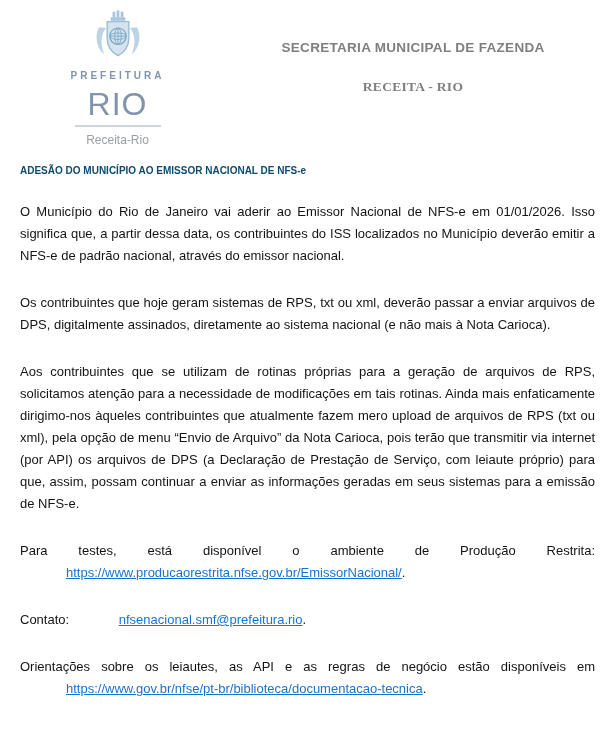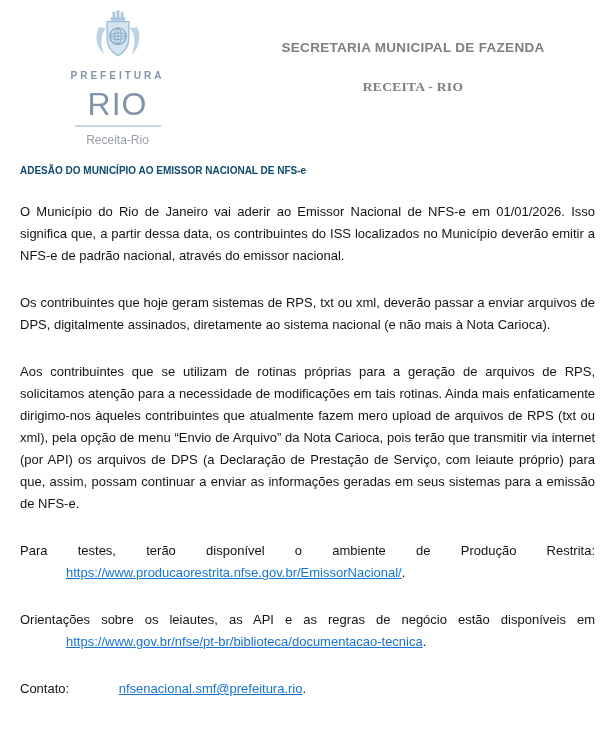--- a/index.html
+++ b/index.html
@@ -98,26 +98,26 @@
 
   <div class="content">
     <h1 class="doc-title">ADESÃO DO MUNICÍPIO AO EMISSOR NACIONAL DE NFS-e</h1>
 
     <p class="para"><span>O Município do Rio de Janeiro vai aderir ao Emissor Nacional de NFS-e em 01/01/2026. Isso significa que, a partir dessa data, os contribuintes do ISS localizados no Município deverão emitir a NFS-e de padrão nacional, através do emissor nacional.</span></p>
 
     <p class="para"><span>Os contribuintes que hoje geram sistemas de RPS, </span><span class="misspelled">txt</span><span> ou </span><span class="misspelled">xml</span><span>, deverão passar a enviar arquivos de DPS, digitalmente assinados, diretamente ao sistema nacional (e não mais à Nota Carioca).</span></p>
 
     <p class="para"><span>Aos contribuintes que se utilizam de rotinas próprias para a geração de arquivos de RPS, solicitamos atenção para a necessidade de modificações em tais rotinas. Ainda mais enfaticamente dirigimo-nos àqueles contribuintes que atualmente fazem mero upload de arquivos de RPS (</span><span class="misspelled">txt</span><span> ou </span><span class="misspelled">xml</span><span>), pela opção de menu “Envio de Arquivo” da Nota Carioca, pois terão que transmitir via internet (por API) os arquivos de DPS (a Declaração de Prestação de Serviço, com leiaute próprio) para que, assim, possam continuar a enviar as informações geradas em seus sistemas para a emissão de NFS-e.</span></p>
 
-    <p class="para"><span>Para testes, terão disponível o ambiente de Produção Restrita: </span><a class="link">https://www.producaorestrita.nfse.gov.br/EmissorNacional/</a><span>.</span></p>
+    <p class="para"><span>Para testes, está disponível o ambiente de Produção Restrita: </span><a class="link">https://www.producaorestrita.nfse.gov.br/EmissorNacional/</a><span>.</span></p>
 
 
 
+    <p class="para"><span>Contato: </span><a class="link">nfsenacional.smf@prefeitura.rio</a><span>.</span></p>
+
     <p class="para"><span>Orientações sobre os leiautes, as API e as regras de negócio estão disponíveis em </span><a class="link">https://www.gov.br/nfse/pt-br/biblioteca/documentacao-tecnica</a><span>.</span></p>
-
-    <p class="para"><span>Contato: </span><a class="link">nfsenacional.smf@prefeitura.rio</a><span>.</span></p>
 
     <div class="signature">
       <div class="sig-name">Ricardo de Azevedo Martins</div>
     </div>
   </div>
 
 </div>
 
 </body></html>

